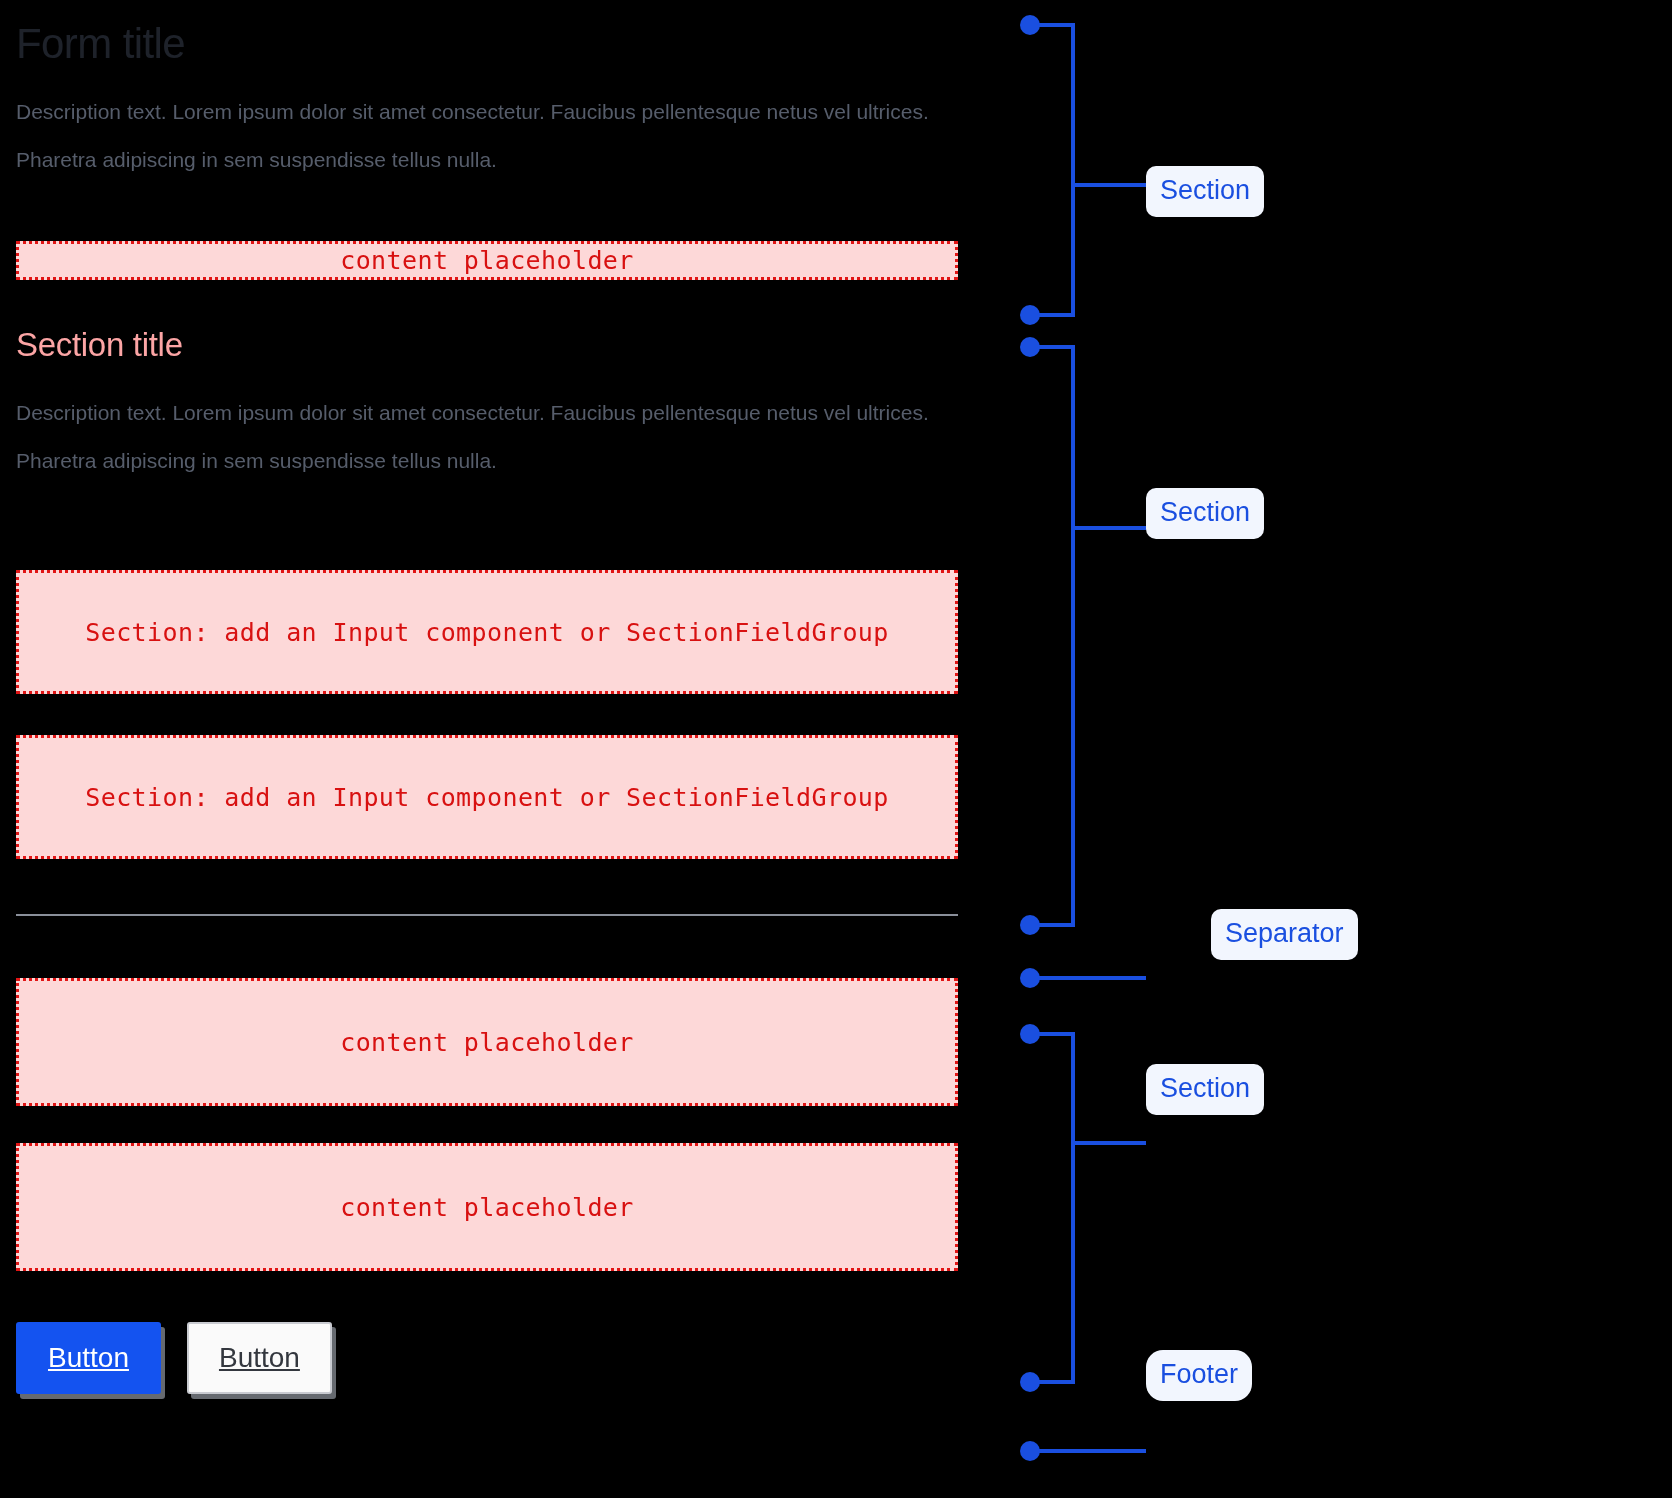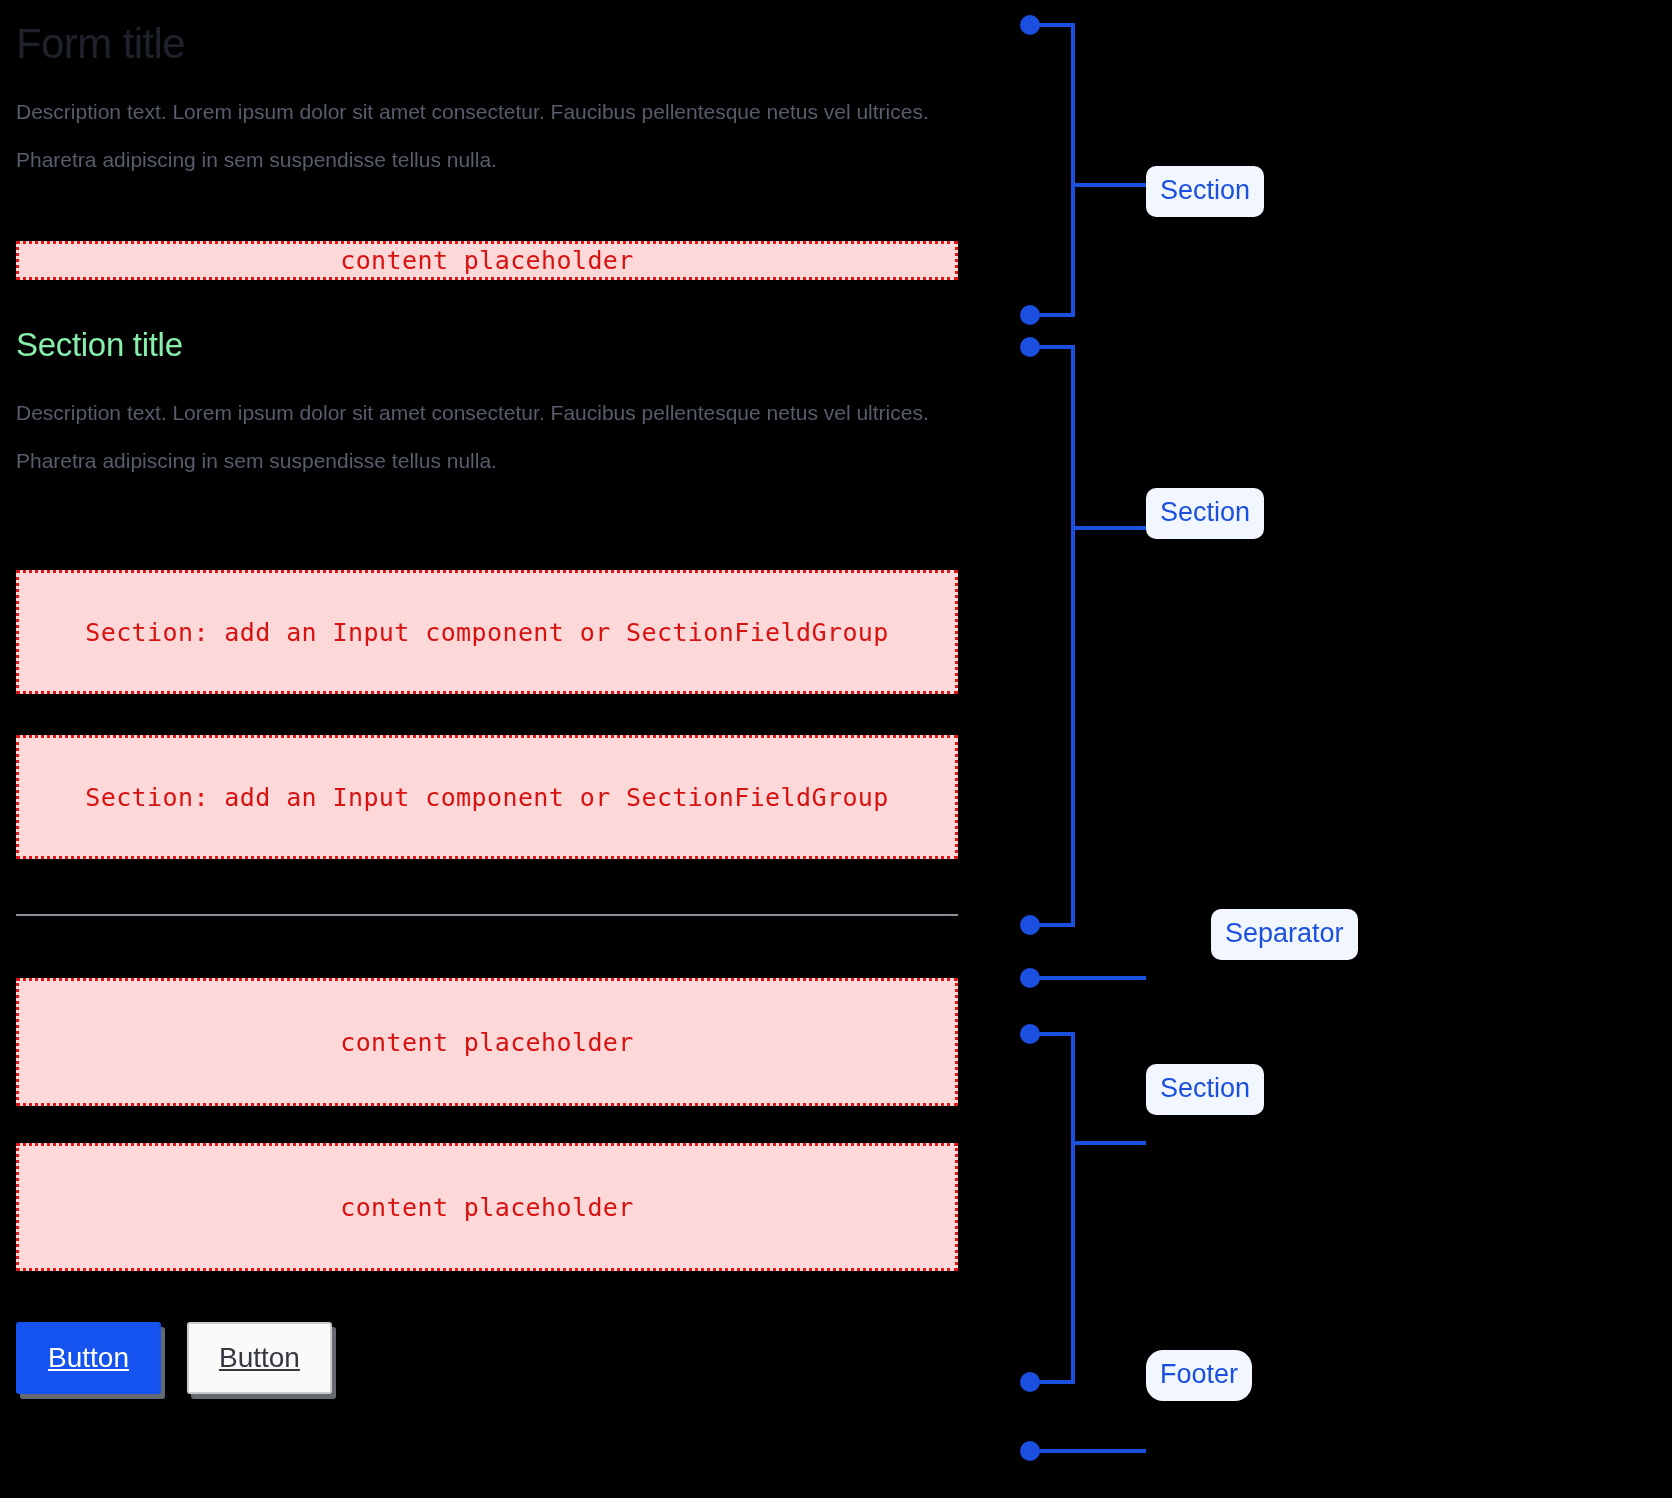--- a/index.html
+++ b/index.html
@@ -52,21 +52,21 @@
   .desc-header { top: 88px; }
   .desc-section { top: 389px; }
 
   .section-title {
     position: absolute;
     left: 0;
     top: 326px;
     font-size: 33px;
     font-weight: 400;
     letter-spacing: -0.3px;
-    color: #86efac;
+    color: #fca5a5;
     line-height: 1.15;
   }
 
   
   .ph {
     position: absolute;
     left: 0;
     width: 936px;
     background: #fdd8d8;
     border: 3px dotted #e11515;

